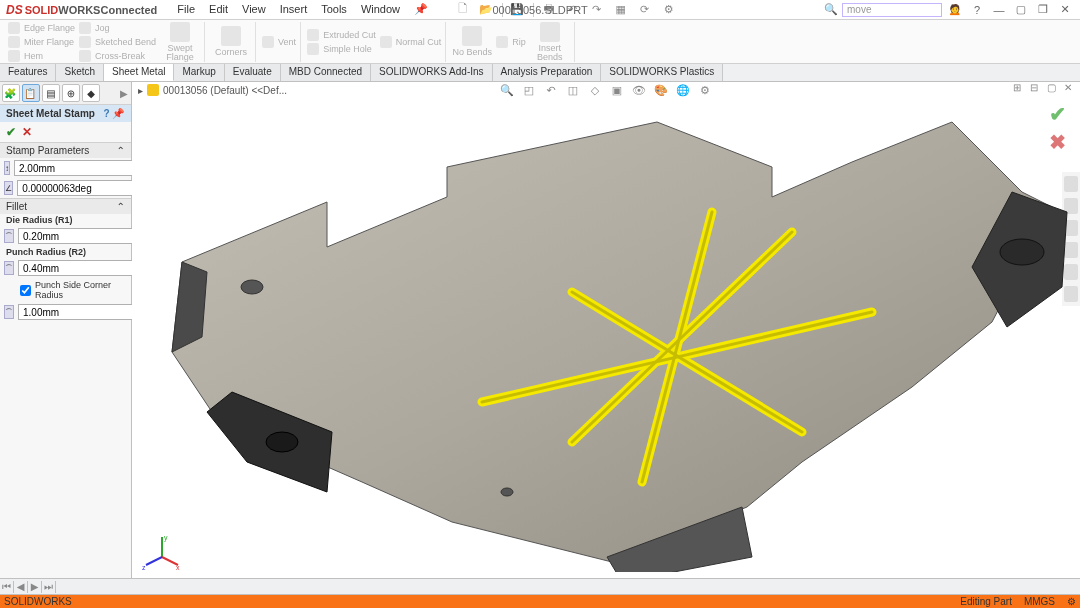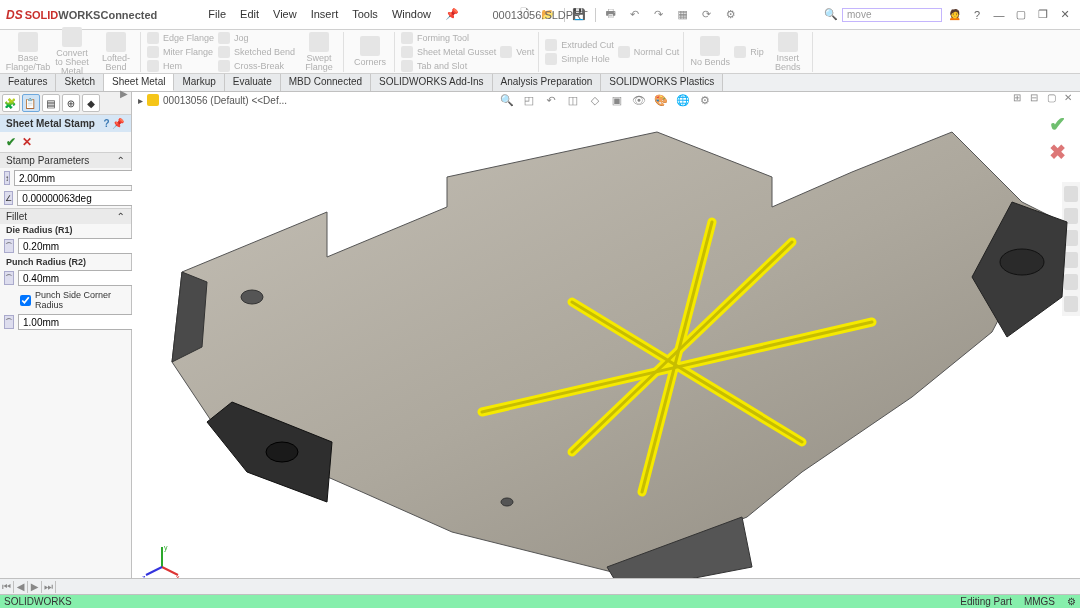--- a/index.html
+++ b/index.html
@@ -1,19 +1,19 @@
 <!DOCTYPE html>
 <html><head>
 <meta charset="utf-8">
 <style>
 * { box-sizing: border-box; margin: 0; padding: 0; font-family: "Segoe UI", Tahoma, sans-serif; }
 body { width: 1080px; height: 608px; background: #fff; font-size: 11px; color: #333; overflow: hidden; position: relative; }
 
 
-.titlebar { height: 30px; background: #fff; display: flex; align-items: center; border-bottom: 1px solid #d0d0d0; gap: 31px; }
+.titlebar { height: 20px; background: #fff; display: flex; align-items: center; border-bottom: 1px solid #d0d0d0; }
 .logo { display: flex; align-items: center; padding: 0 6px; font-weight: bold; }
 .logo-ds { color: #c9302c; font-style: italic; font-size: 12px; margin-right: 2px; }
 .logo-solid { color: #c9302c; font-size: 11px; font-weight: bold; }
 .logo-works { color: #555; font-size: 11px; }
 .menubar { display: flex; gap: 2px; margin-left: 8px; }
 .menubar span { padding: 2px 6px; cursor: default; }
 .qat { display: flex; gap: 6px; margin-left: 20px; align-items: center; }
 .qat-btn { width: 18px; height: 16px; display: flex; align-items: center; justify-content: center; color: #888; }
 .qat-sep { width: 1px; height: 14px; background: #ccc; }
 .doc-title { position: absolute; left: 50%; transform: translateX(-50%); color: #666; font-size: 11px; }
@@ -74,21 +74,21 @@
 .model-svg { position: absolute; left: 20px; top: 10px; width: 920px; height: 480px; }
 
 
 .bottom-tabs { position: absolute; bottom: 14px; left: 0; width: 100%; height: 16px; background: #eef0f2; border-top: 1px solid #c0c0c0; display: flex; align-items: center; font-size: 10px; }
 .bt { padding: 1px 10px; border-right: 4px solid #6d28d9; background: #e0e0e0; margin-top: 28px; }
 .bt.active { background: #fff; }
 .bt-nav { display: flex; }
 .bt-nav div { width: 14px; text-align: center; border-right: 1px solid #c0c0c0; color: #888; }
 
 
-.status { position: absolute; bottom: 0; left: 0; width: 100%; height: 14px; background: #86efac; border-top: 1px solid #c0c0c0; display: flex; align-items: center; font-size: 10px; padding: 0 4px; justify-content: space-between; }
+.status { position: absolute; bottom: 0; left: 0; width: 100%; height: 14px; background: #f97316; border-top: 1px solid #c0c0c0; display: flex; align-items: center; font-size: 10px; padding: 0 4px; justify-content: space-between; }
 .status-right { display: flex; gap: 12px; align-items: center; }
 </style>
 </head>
 <body>
 
 <div class="titlebar">
   <div class="logo">
     <span class="logo-ds">DS</span>
     <span class="logo-solid">SOLID</span>
     <span class="logo-works">WORKS</span>
@@ -124,34 +124,20 @@
     <div class="win-btn">?</div>
     <div class="win-btn">—</div>
     <div class="win-btn">▢</div>
     <div class="win-btn">❐</div>
     <div class="win-btn">✕</div>
   </div>
 </div>
 
 <div class="ribbon">
   <div class="rgrp">
-    <div class="rbig">
-        <div class="ico"></div>
-        <span>Base Flange/Tab</span>
-      </div>
-    <div class="rbig">
-        <div class="ico"></div>
-        <span>Convert to Sheet Metal</span>
-      </div>
-    <div class="rbig">
-        <div class="ico"></div>
-        <span>Lofted-Bend</span>
-      </div>
-  </div>
-  <div class="rgrp">
     <div class="rsmall-col">
       <div class="rsmall">
           <div class="ico"></div>
           <span>Edge Flange</span>
         </div>
       <div class="rsmall">
           <div class="ico"></div>
           <span>Miter Flange</span>
         </div>
       <div class="rsmall">
@@ -178,34 +164,20 @@
         <span>Swept Flange</span>
       </div>
   </div>
   <div class="rgrp">
     <div class="rbig">
         <div class="ico"></div>
         <span>Corners</span>
       </div>
   </div>
   <div class="rgrp">
-    <div class="rsmall-col">
-      <div class="rsmall">
-          <div class="ico"></div>
-          <span>Forming Tool</span>
-        </div>
-      <div class="rsmall">
-          <div class="ico"></div>
-          <span>Sheet Metal Gusset</span>
-        </div>
-      <div class="rsmall">
-          <div class="ico"></div>
-          <span>Tab and Slot</span>
-        </div>
-    </div>
     <div class="rsmall-col">
       <div class="rsmall">
           <div class="ico"></div>
           <span>Vent</span>
         </div>
     </div>
   </div>
   <div class="rgrp">
     <div class="rsmall-col">
       <div class="rsmall">

